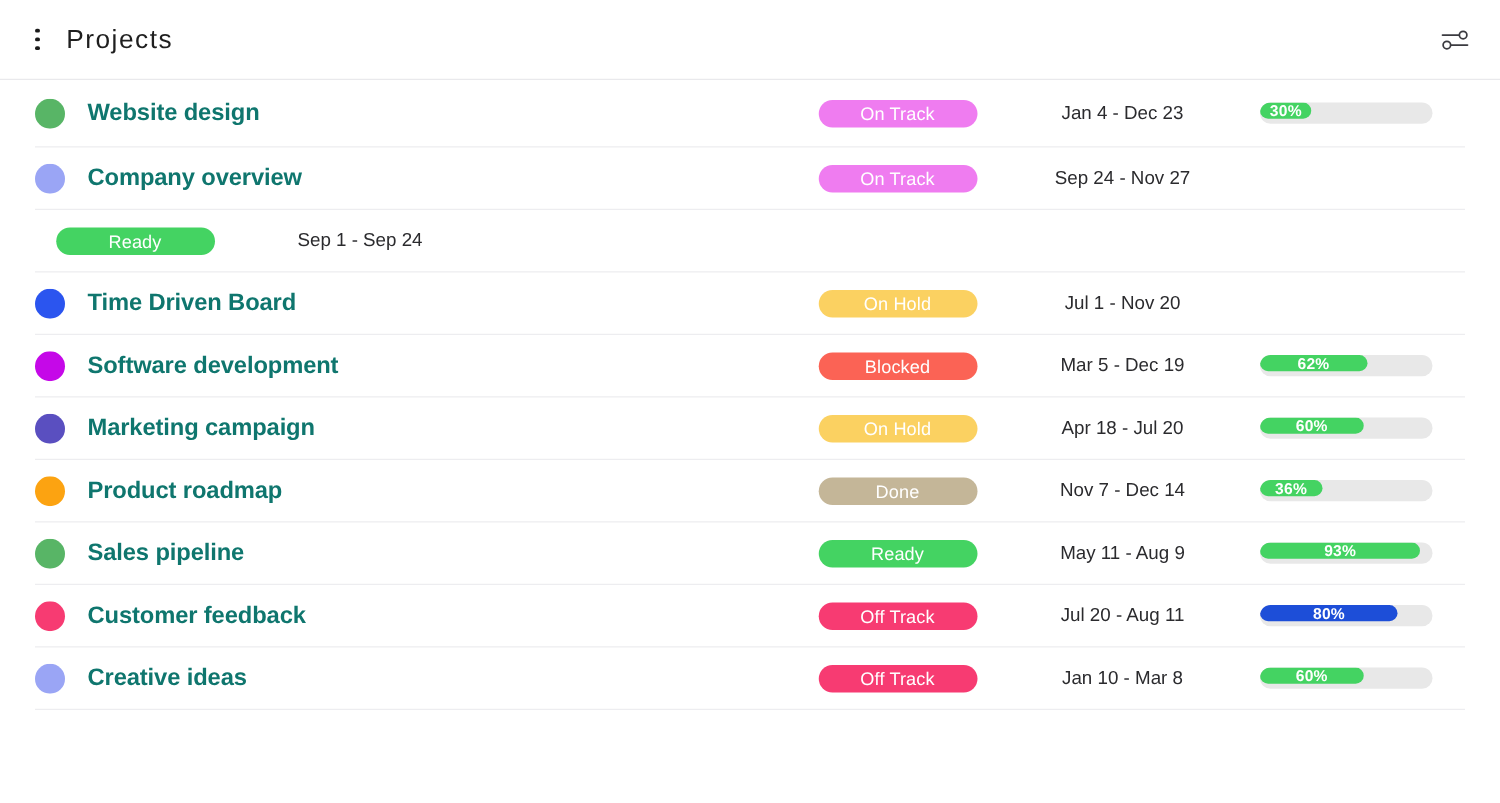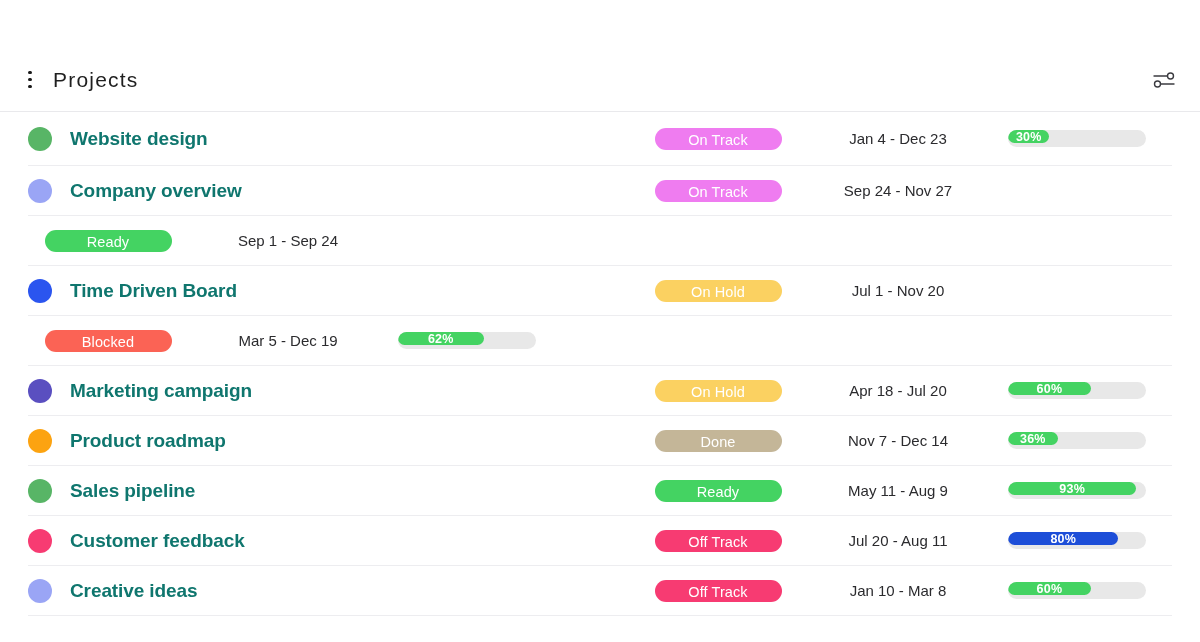--- a/index.html
+++ b/index.html
@@ -17,21 +17,20 @@
 
   
   #app-header {
     position: relative;
     height: 64px;
     box-sizing: border-box;
     border-bottom: 1px solid #e9e9ec;
     display: flex;
     align-items: center;
     background: #ffffff;
-    margin-top: 48px;
   }
   #kebab-menu {
     width: 22px;
     height: 40px;
     margin-left: 19px;
     display: flex;
     flex-direction: column;
     align-items: center;
     justify-content: center;
     gap: 3.5px;
@@ -252,20 +251,24 @@
       </div>
       <div class="cell-status">
         <span class="status-badge" style="background: rgb(251, 209, 97);">On Hold</span>
       </div>
       <div class="cell-dates">Jul 1 - Nov 20</div>
       <div class="cell-progress">
         <div class="progress-empty"></div>
       </div>
     </div>
     <div class="project-row">
+      <div class="cell-name">
+        <span class="color-dot" style="background: rgb(197, 8, 232);"></span>
+        <span class="project-name">Software development</span>
+      </div>
       <div class="cell-status">
         <span class="status-badge" style="background: rgb(251, 99, 85);">Blocked</span>
       </div>
       <div class="cell-dates">Mar 5 - Dec 19</div>
       <div class="cell-progress">
         <div class="progress-track">
           <div class="progress-fill" style="width: 62%; background: rgb(68, 211, 98);">
             <span class="progress-label">62%</span>
           </div>
         </div>

